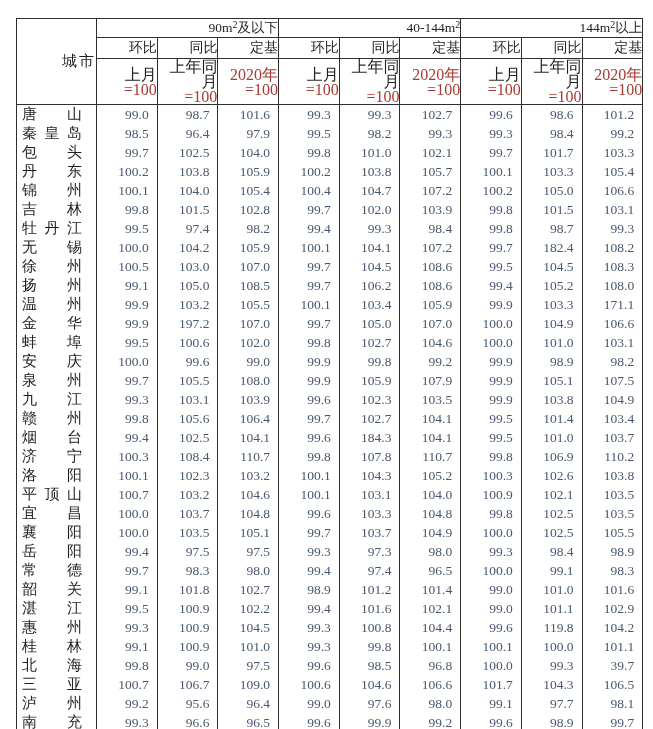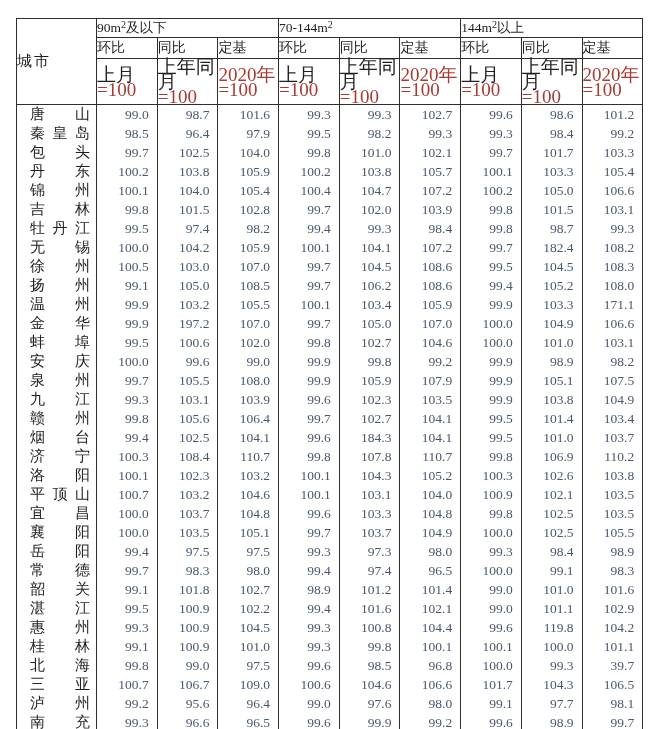--- a/index.html
+++ b/index.html
@@ -17,27 +17,27 @@
     left: 16px; top: 18px;
     width: 626px;
     border-collapse: collapse;
     table-layout: fixed;
   }
   col.city-col { width: 80px; }
   col.val-col  { width: 60.7px; }
   th, td { padding: 0; font-weight: normal; }
   thead th {
     border: 1px solid #2e2e2e;
-    text-align: left;
+    text-align: right;
     vertical-align: middle;
   }
   .city-head   { font-size: 15px; letter-spacing: 2px; }
   .group-head  { height: 16px; font-size: 13.5px; }
   .measure-head{ height: 21px; font-size: 14px; }
-  .sub-head    { height: 35px; font-size: 19px; line-height: 15px; }
+  .sub-head    { height: 35px; font-size: 16px; line-height: 15px; }
   .sup2 {
     font-size: 10px;
     position: relative;
     top: -4px;
   }
   .red { color: #a83a32; }
   tbody td {
     border-left: 1px solid #2e2e2e;
     border-right: 1px solid #2e2e2e;
     height: 17.85px;
@@ -45,21 +45,21 @@
   }
   tbody tr:last-child td { border-bottom: 1px solid #2e2e2e; }
   td.num {
     text-align: right;
     padding-right: 8px;
     font-size: 13.5px;
     color: #49586e;
   }
   td.city {
     text-align: left;
-    padding-left: 13px;
+    padding-left: 5px;
     font-size: 15px;
     text-decoration: underline;
   }
   .cityname {
     display: inline-block;
     width: 60px;
     text-align: justify;
     text-align-last: justify;
     text-justify: inter-character;
   }
@@ -77,21 +77,21 @@
       <col class="val-col">
       <col class="val-col">
     <col class="val-col">
       <col class="val-col">
       <col class="val-col">
   </colgroup>
   <thead>
     <tr>
       <th class="city-head" rowspan="3"><span>城市</span></th>
       <th class="group-head" colspan="3"><span>90m</span><span class="sup2">2</span><span>及以下</span></th>
-      <th class="group-head" colspan="3"><span>70-144m</span><span class="sup2">2</span><span></span></th>
+      <th class="group-head" colspan="3"><span>40-144m</span><span class="sup2">2</span><span></span></th>
       <th class="group-head" colspan="3"><span>144m</span><span class="sup2">2</span><span>以上</span></th>
     </tr>
     <tr>
       <th class="measure-head"><span>环比</span></th>
       <th class="measure-head"><span>同比</span></th>
       <th class="measure-head"><span>定基</span></th>
       <th class="measure-head"><span>环比</span></th>
       <th class="measure-head"><span>同比</span></th>
       <th class="measure-head"><span>定基</span></th>
       <th class="measure-head"><span>环比</span></th>

